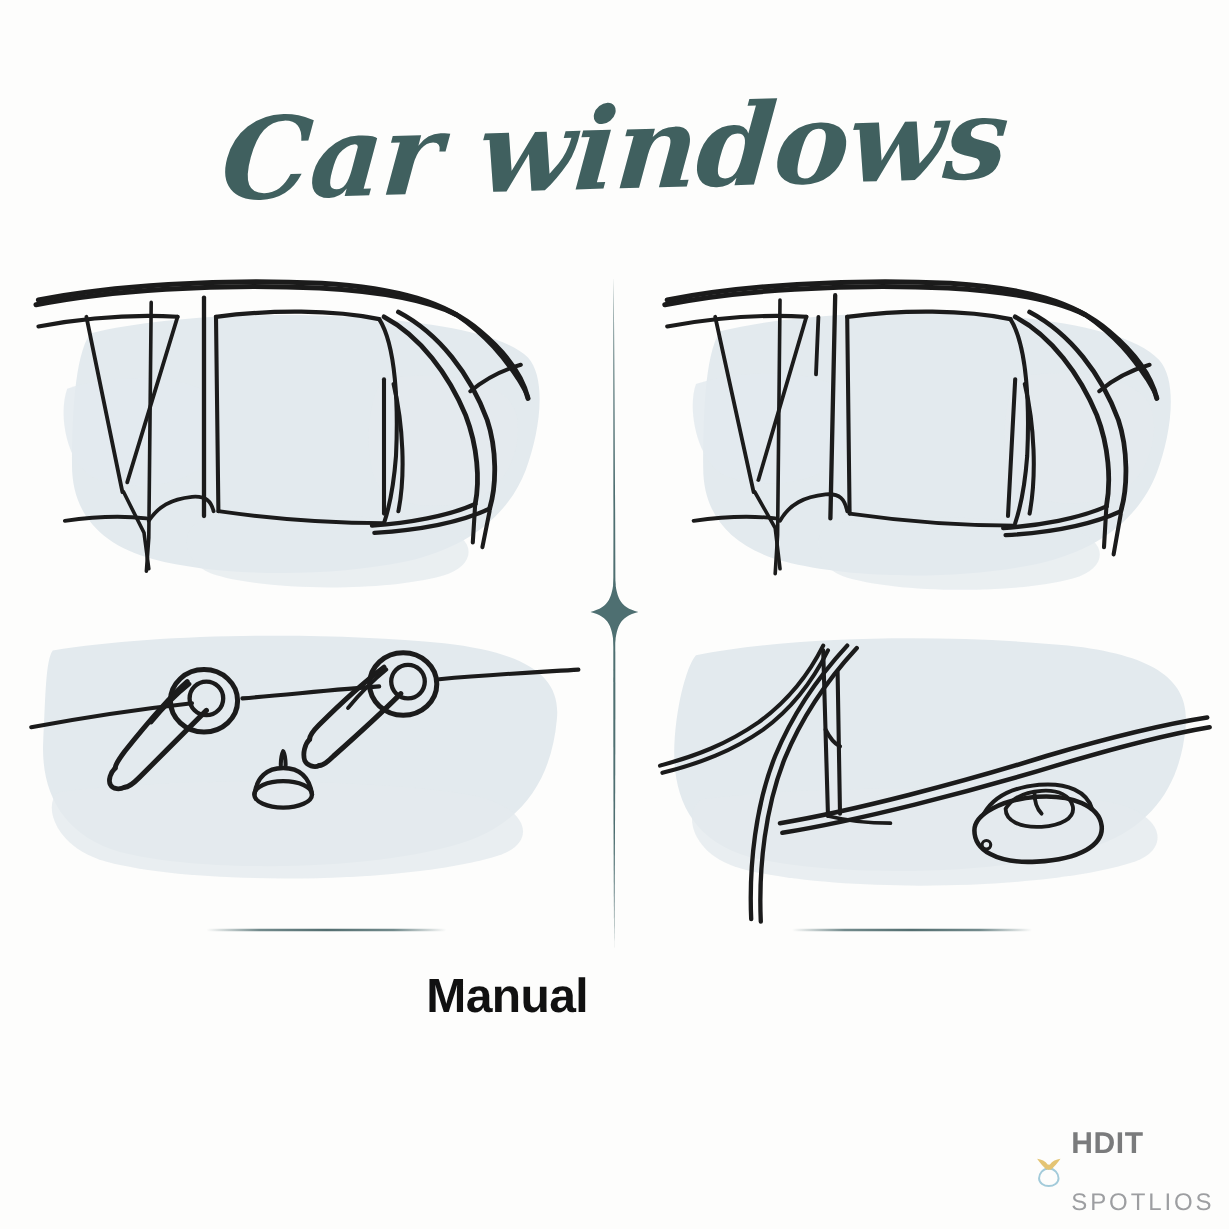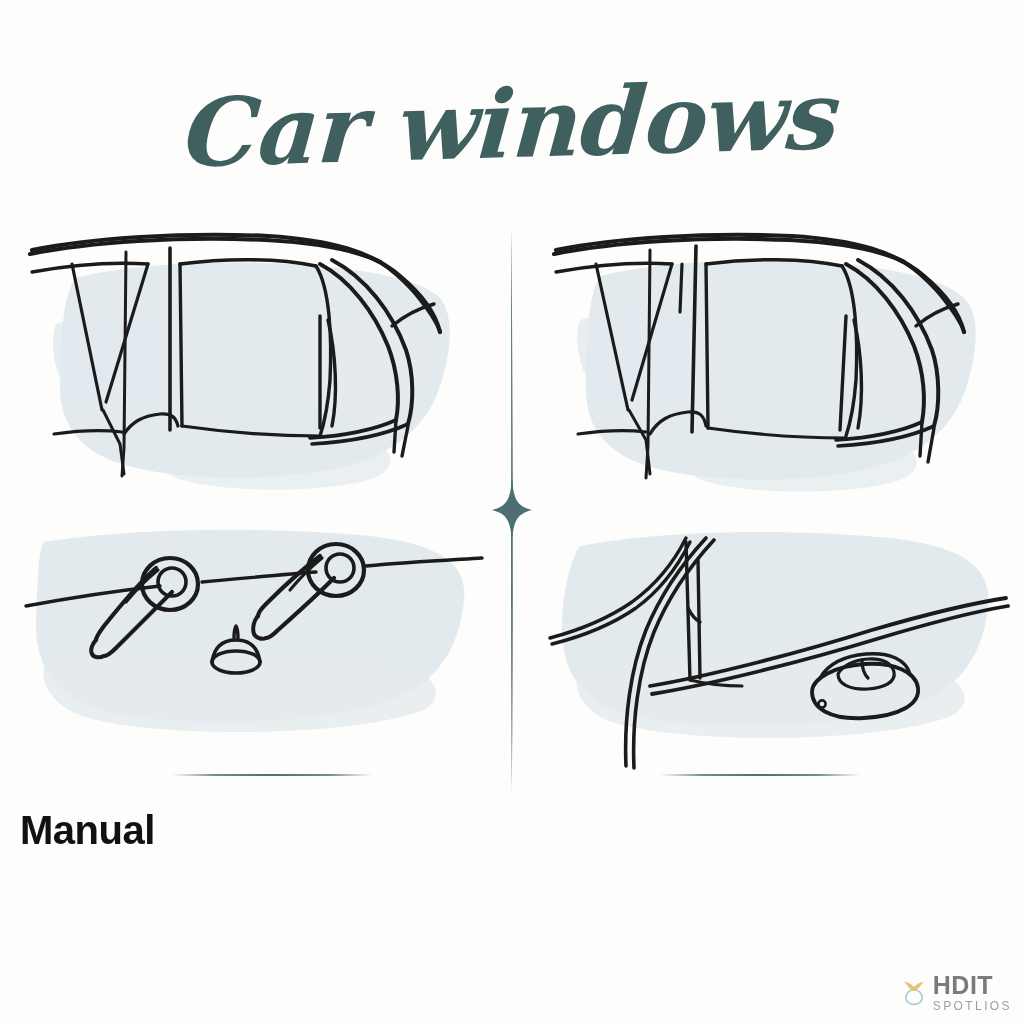--- a/index.html
+++ b/index.html
@@ -119,48 +119,48 @@
        rgba(90,118,120,0.85) 78%,
        rgba(90,118,120,0) 100%);
     border-radius: 2px;
   }
   .caption-label {
     margin-top: 28px;
     font-family: "Liberation Sans", sans-serif;
     font-weight: 700;
     font-size: 40px;
     color: #111111;
-    text-align: left;
+    text-align: right;
     letter-spacing: -0.5px;
     white-space: nowrap;
   }
 
   
   .watermark {
     position: absolute;
     right: 12px;
     bottom: 12px;
     display: flex;
     align-items: center;
     gap: 6px;
     opacity: 0.92;
   }
   .wm-mark { width: 26px; height: 26px; flex: 0 0 auto; }
-  .wm-text { display: flex; flex-direction: column; line-height: 1; }
+  .wm-text { display: flex; flex-direction: column; line-height: 1; gap: 24px; }
   .wm-primary {
     font-family: "Liberation Sans", sans-serif;
     font-weight: 600;
     font-size: 25px;
     color: #6f7072;
     letter-spacing: 0.5px;
   }
   .wm-secondary {
     font-family: "Liberation Sans", sans-serif;
     font-weight: 400;
-    font-size: 12px;
+    font-size: 20px;
     color: #95979a;
     letter-spacing: 2.4px;
     margin-top: 2px;
   }
 </style>
 </head>
 <body>
 
 <div id="infographic">
 

